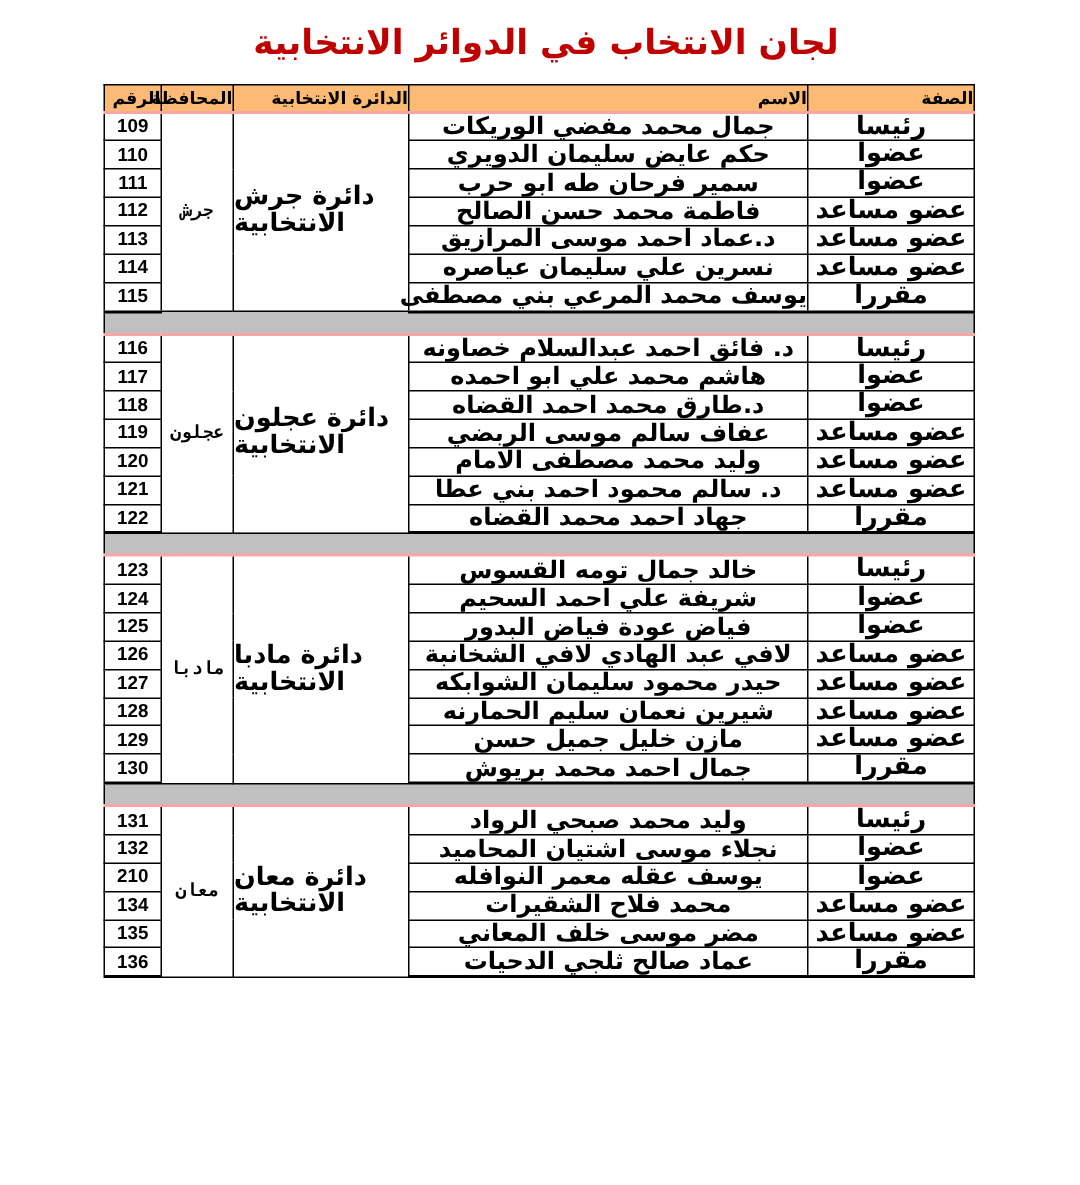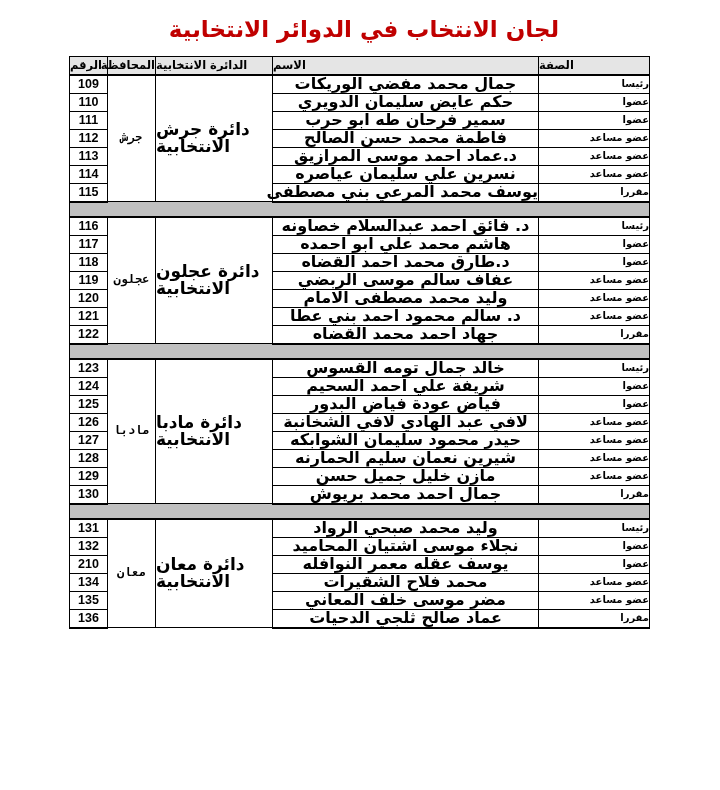--- a/index.html
+++ b/index.html
@@ -50,22 +50,22 @@
   table.committees th {
     border: 1px solid #000000;
     padding: 0;
     margin: 0;
     vertical-align: middle;
     font-weight: bold;
     line-height: 1.05;
     height: 17px;
   }
   thead th {
-    background: #e5e5e5;
-    text-align: left;
+    background: #fdba74;
+    text-align: right;
     font-size: 11.5px;
     height: 24px;
     font-weight: bold;
   }
   col.c-num     { width: 38px; }
   col.c-gov     { width: 48px; }
   col.c-dist    { width: 117px; }
   col.c-name    { width: 266px; }
   col.c-role    { width: 111px; }
 
@@ -85,35 +85,35 @@
     text-align: left;
     font-size: 17px;
   }
   td.name {
     text-align: center;
     padding-right: 4px;
     font-size: 16px;
     white-space: nowrap;
   }
   td.role {
-    text-align: right;
+    text-align: center;
     padding-left: 5px;
-    font-size: 10px;
+    font-size: 17px;
     white-space: nowrap;
   }
   tr.spacer td {
     background: #c0c0c0;
     height: 13px;
     border-right: 1px solid #000000;
     border-left: 1px solid #000000;
     border-top: 1px solid #000000;
     border-bottom: 1px solid #000000;
     padding: 0;
   }
-  tr.block-top td { border-top: 2px solid #000000; }
+  tr.block-top td { border-top: 2px solid #fca5a5; }
   tr.block-bottom td { border-bottom: 2px solid #000000; }
 </style>
 </head>
 <body>
 
 <div class="page">
 
   <h1 class="doc-title">لجان الانتخاب في الدوائر الانتخابية</h1>
 
   <div class="table-wrap">

